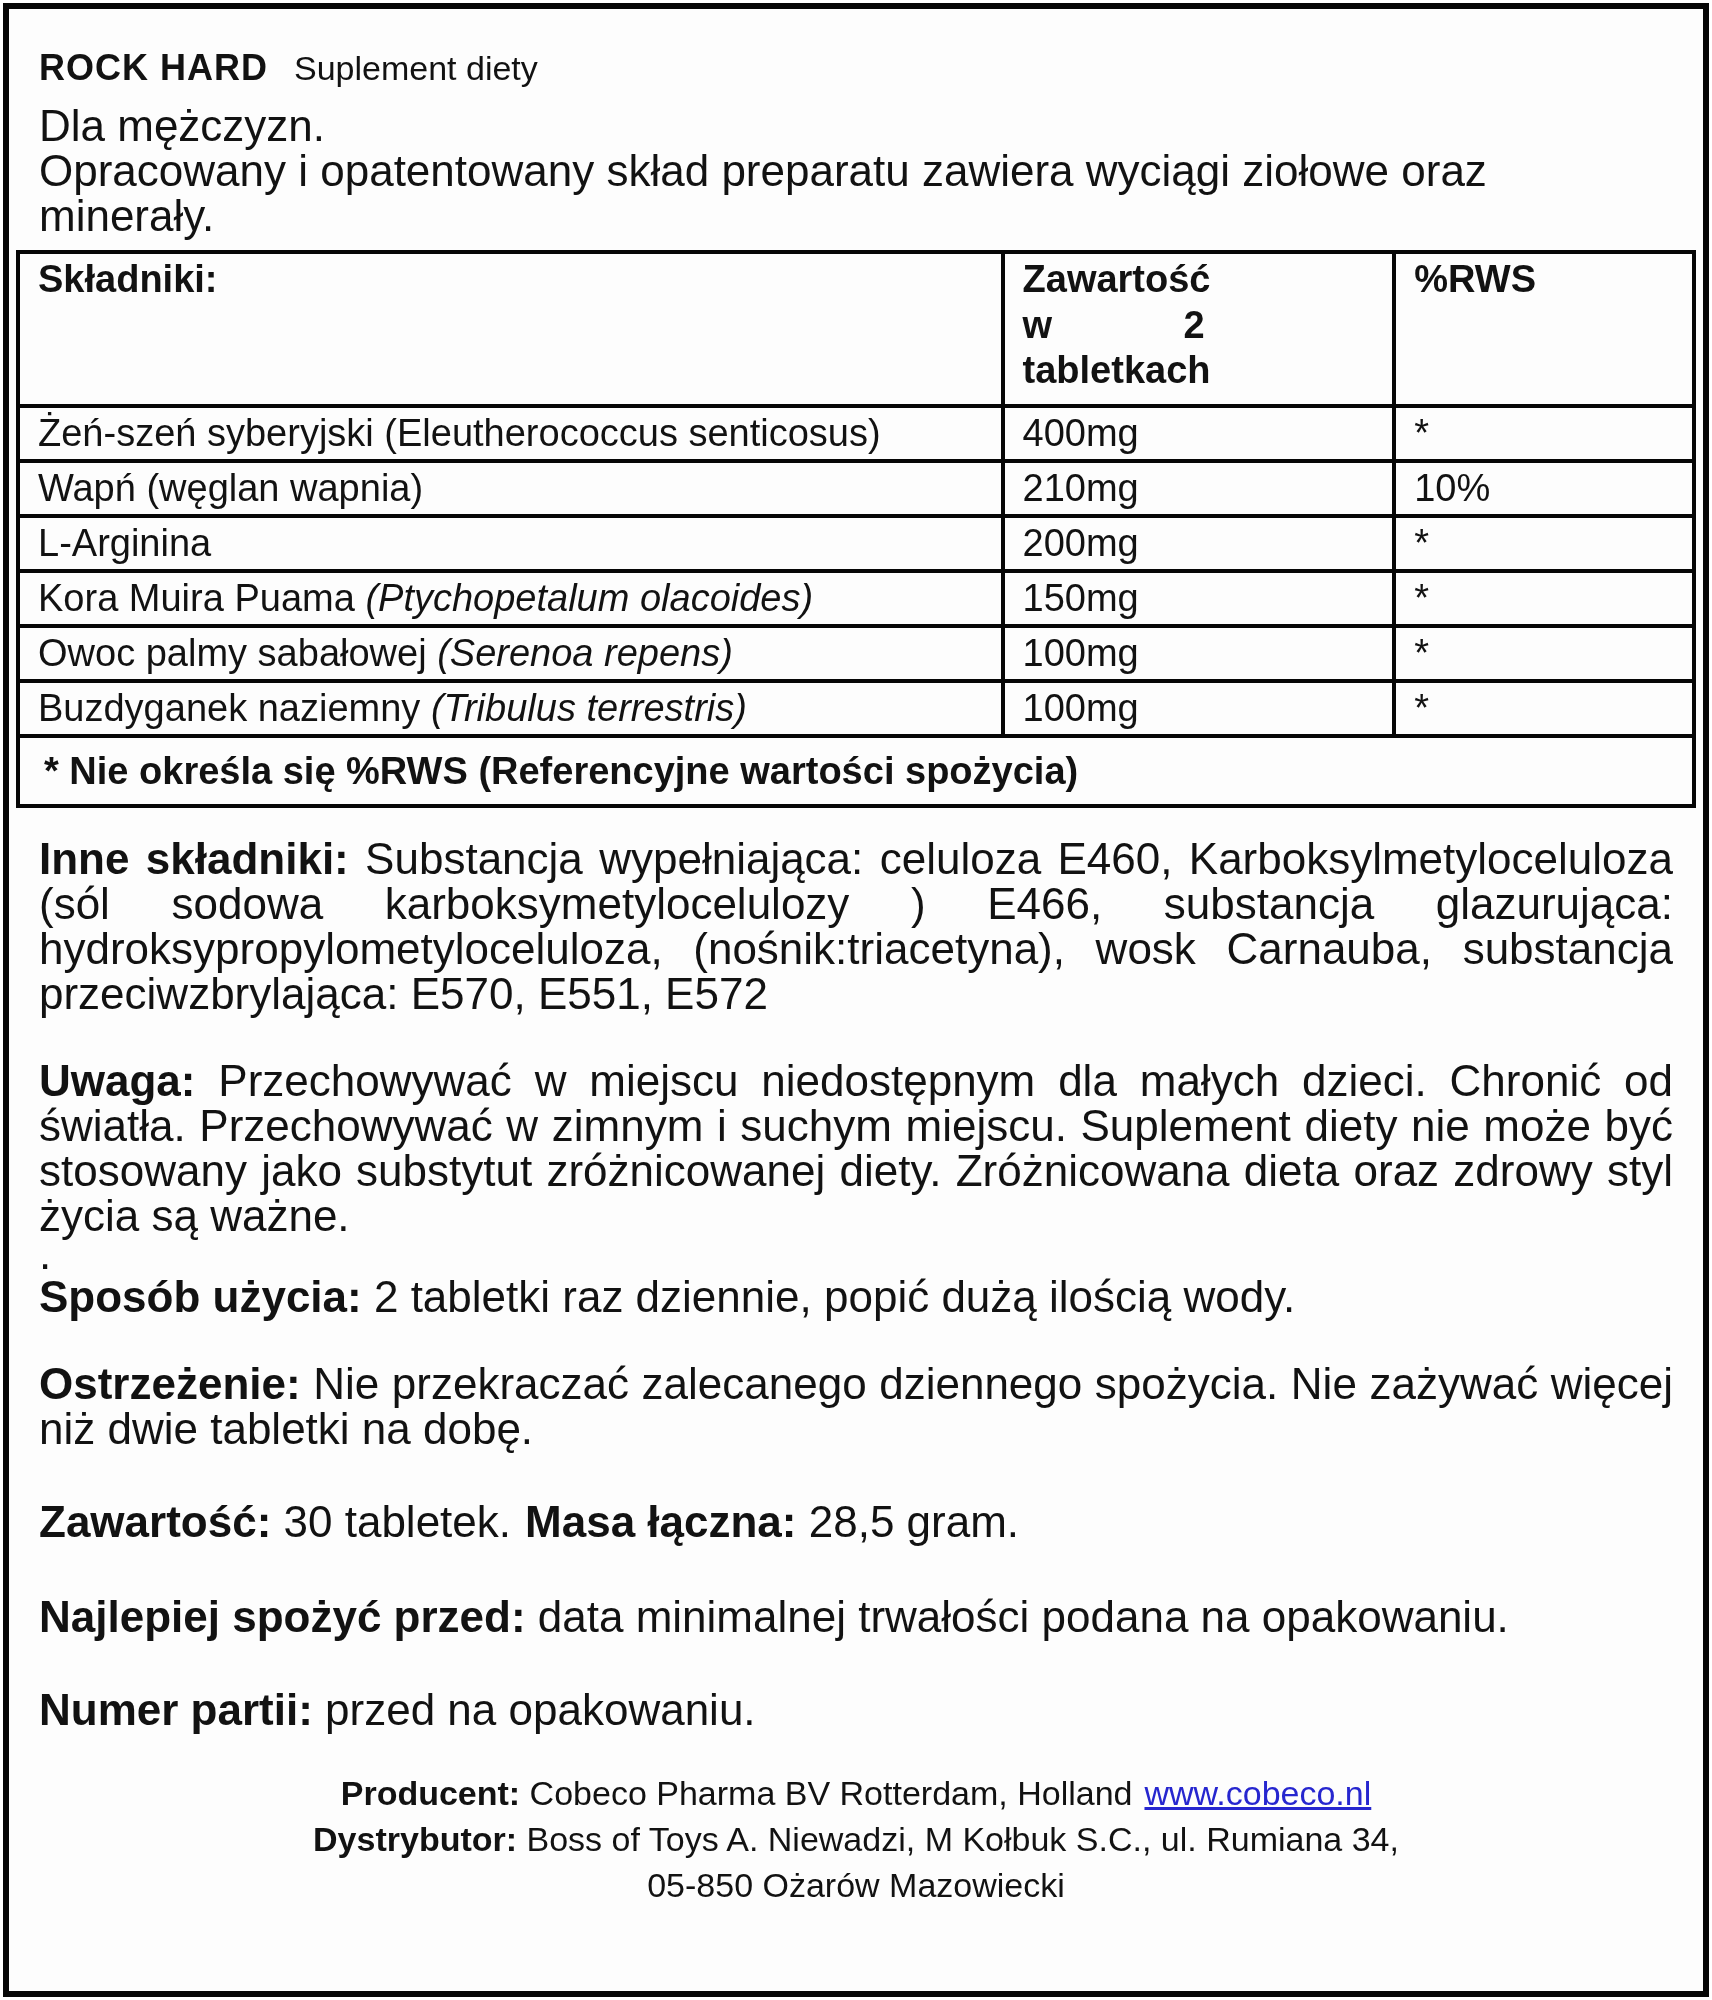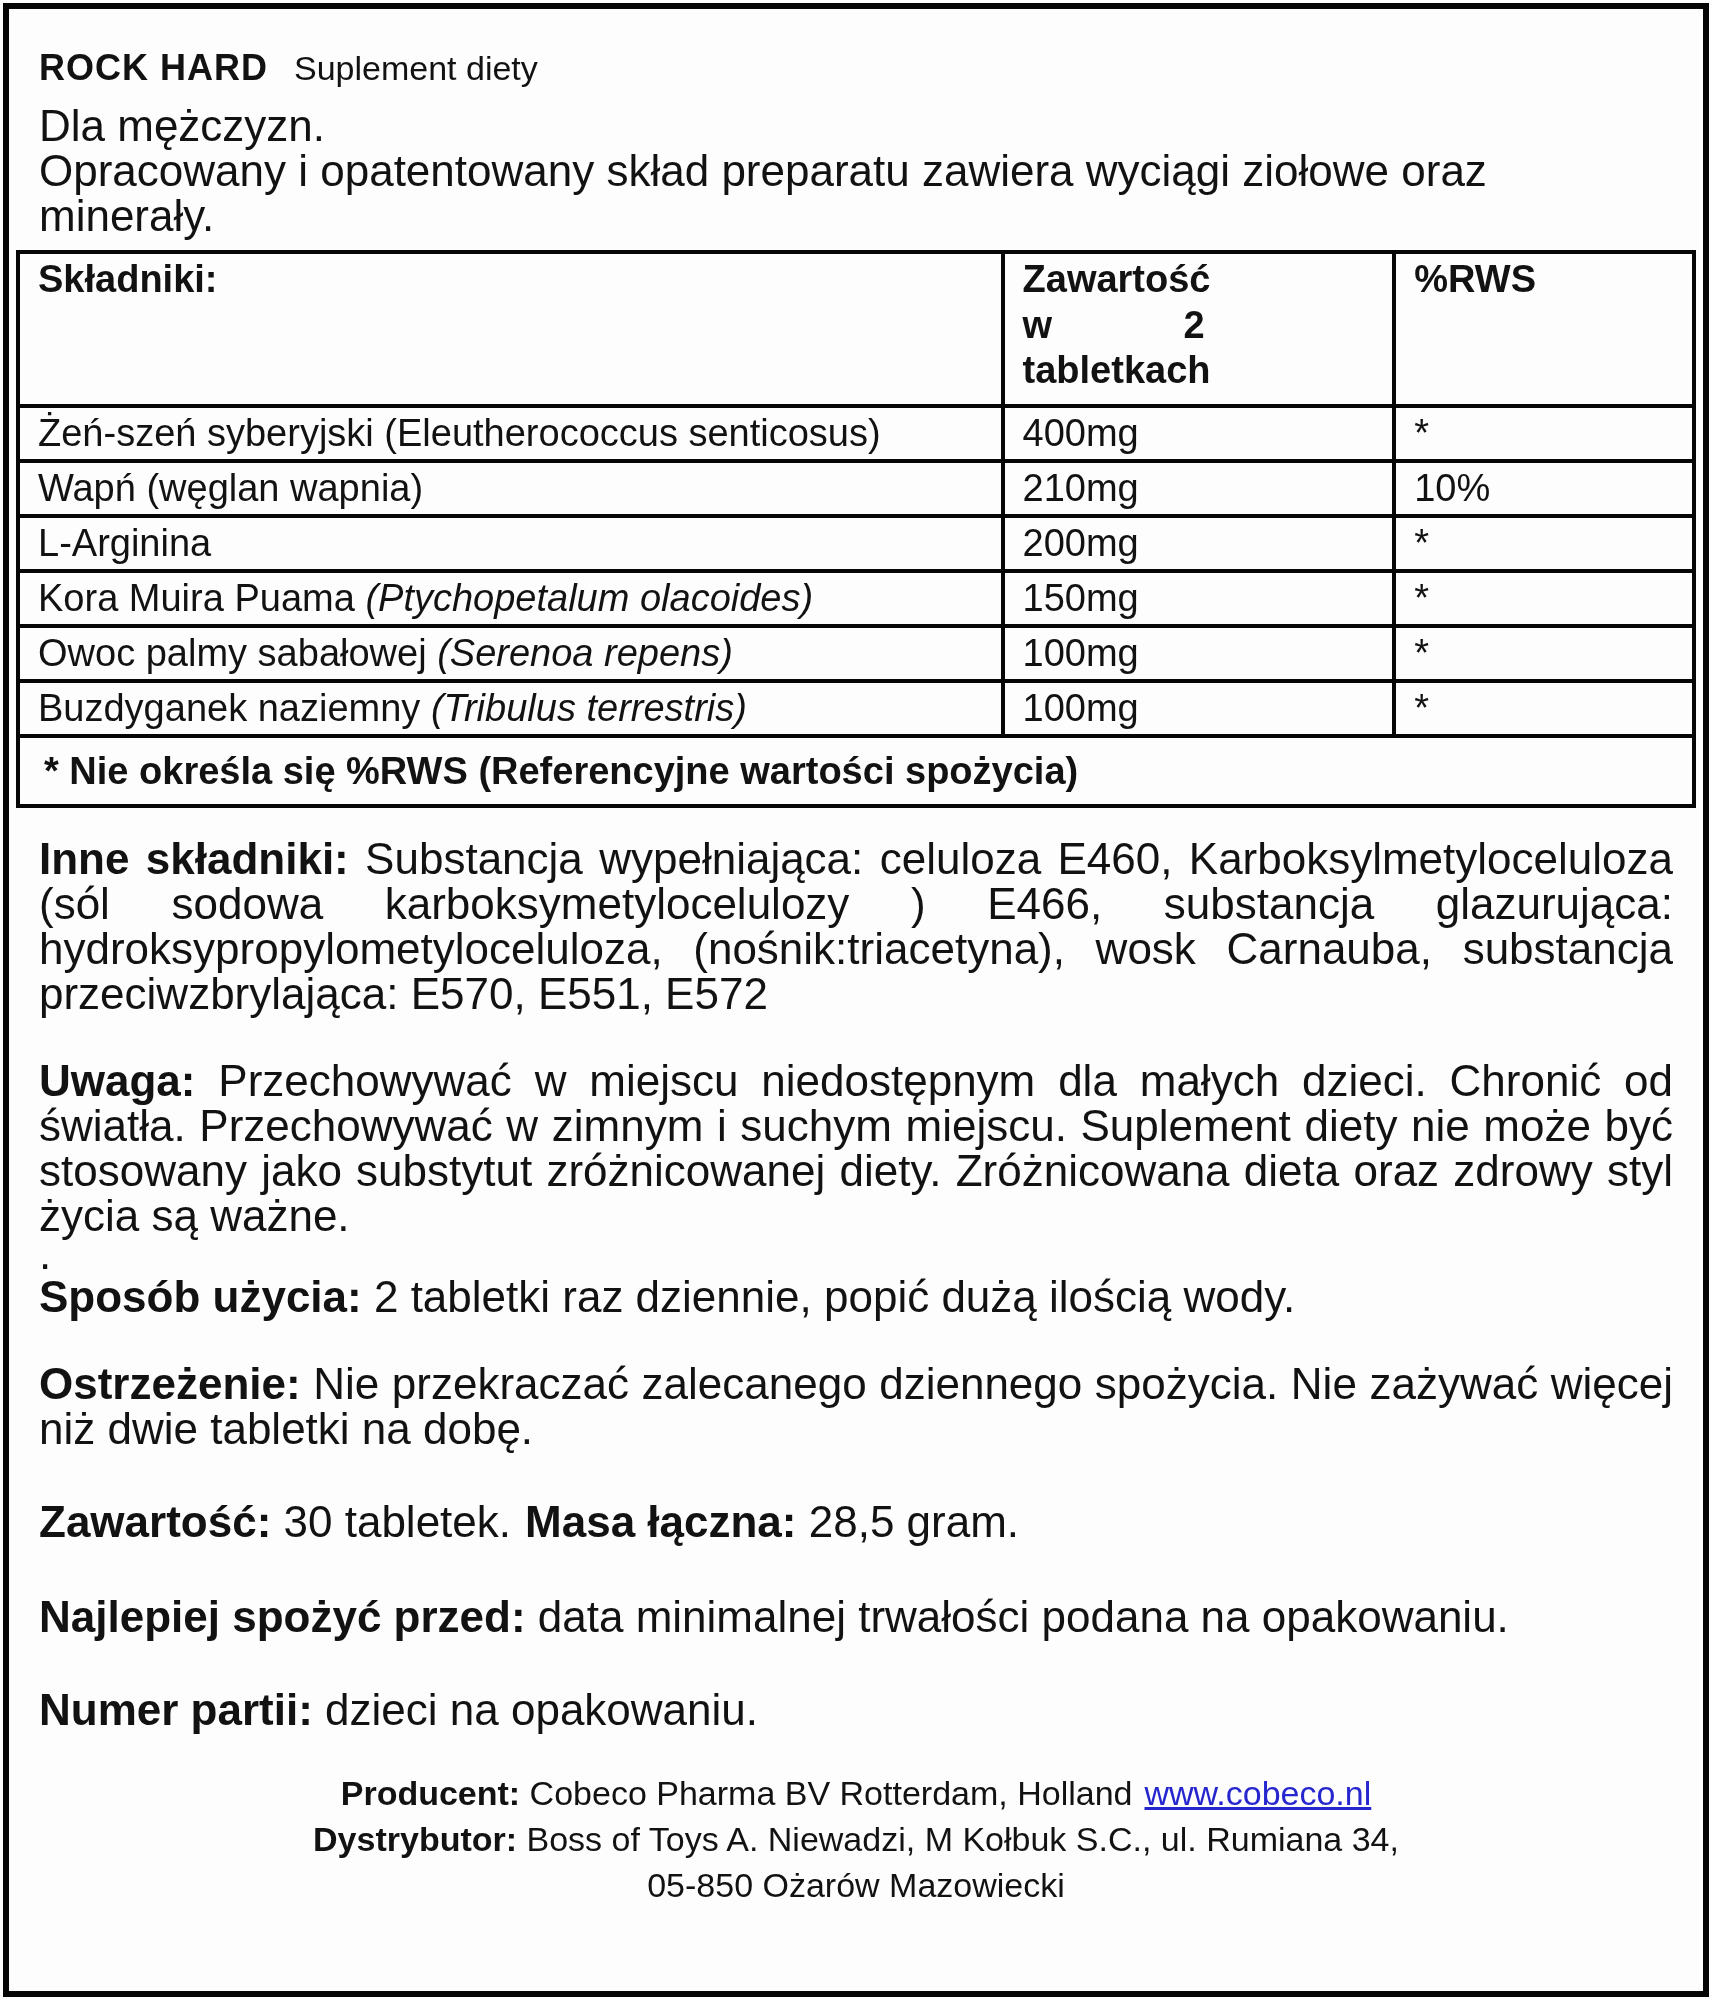--- a/index.html
+++ b/index.html
@@ -148,21 +148,21 @@
   <div class="tx stray-dot">.</div>
 
   <p class="tx sec-sposob"><span class="b">Sposób użycia:</span><span> 2 tabletki raz dziennie, popić dużą ilością wody.</span></p>
 
   <p class="tx para sec-ostrz"><span class="b">Ostrzeżenie:</span><span> Nie przekraczać zalecanego dziennego spożycia. Nie zażywać więcej niż dwie tabletki na dobę.</span></p>
 
   <p class="tx sec-zaw"><span class="b">Zawartość:</span><span> 30 tabletek.</span><span class="b gap-mass">Masa łączna:</span><span> 28,5 gram.</span></p>
 
   <p class="tx sec-najl"><span class="b">Najlepiej spożyć przed:</span><span> data minimalnej trwałości podana na opakowaniu.</span></p>
 
-  <p class="tx sec-numer"><span class="b">Numer partii:</span><span> dzieci na opakowaniu.</span></p>
+  <p class="tx sec-numer"><span class="b">Numer partii:</span><span> przed na opakowaniu.</span></p>
 
   <div class="footer-block">
     <div><span class="b">Producent:</span><span> Cobeco Pharma BV Rotterdam, Holland</span><a class="site-link" href="#">www.cobeco.nl</a></div>
     <div><span class="b">Dystrybutor:</span><span> Boss of Toys A. Niewadzi, M Kołbuk S.C., ul. Rumiana 34,</span></div>
     <div>05-850 Ożarów Mazowiecki</div>
   </div>
 
   <div class="art-line">Art. Nr: 2-00114</div>
 
 </div>

